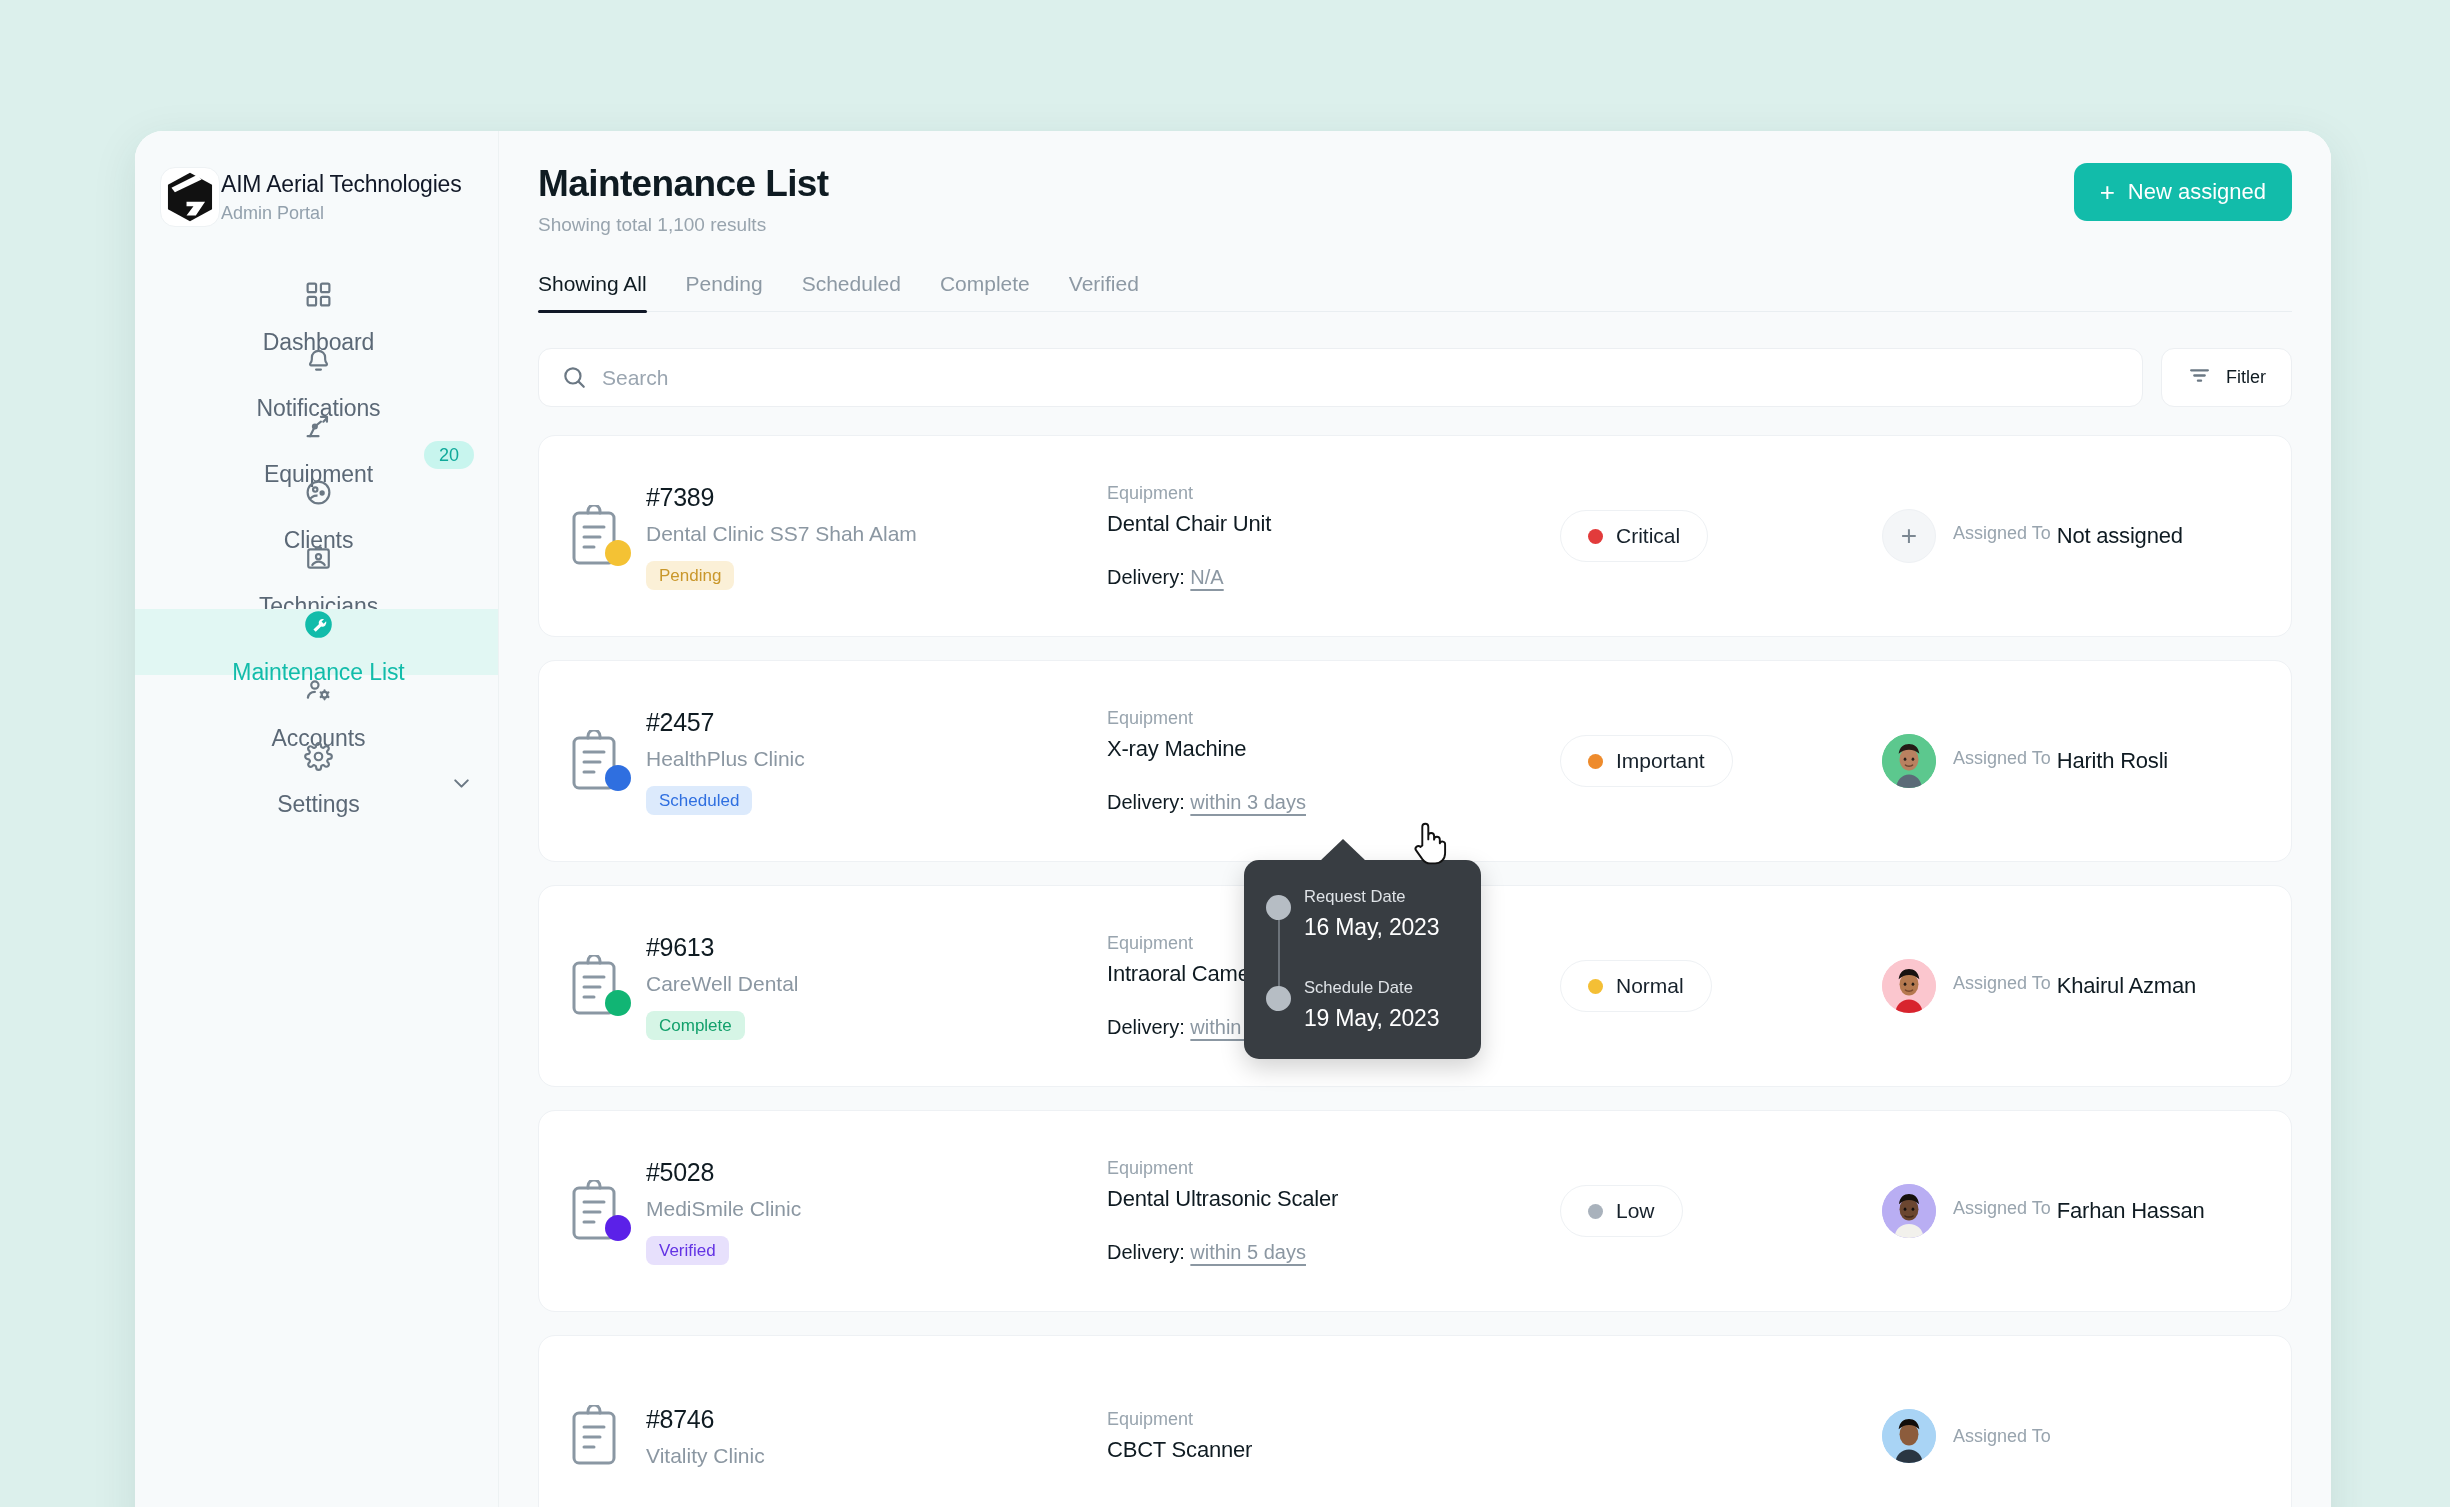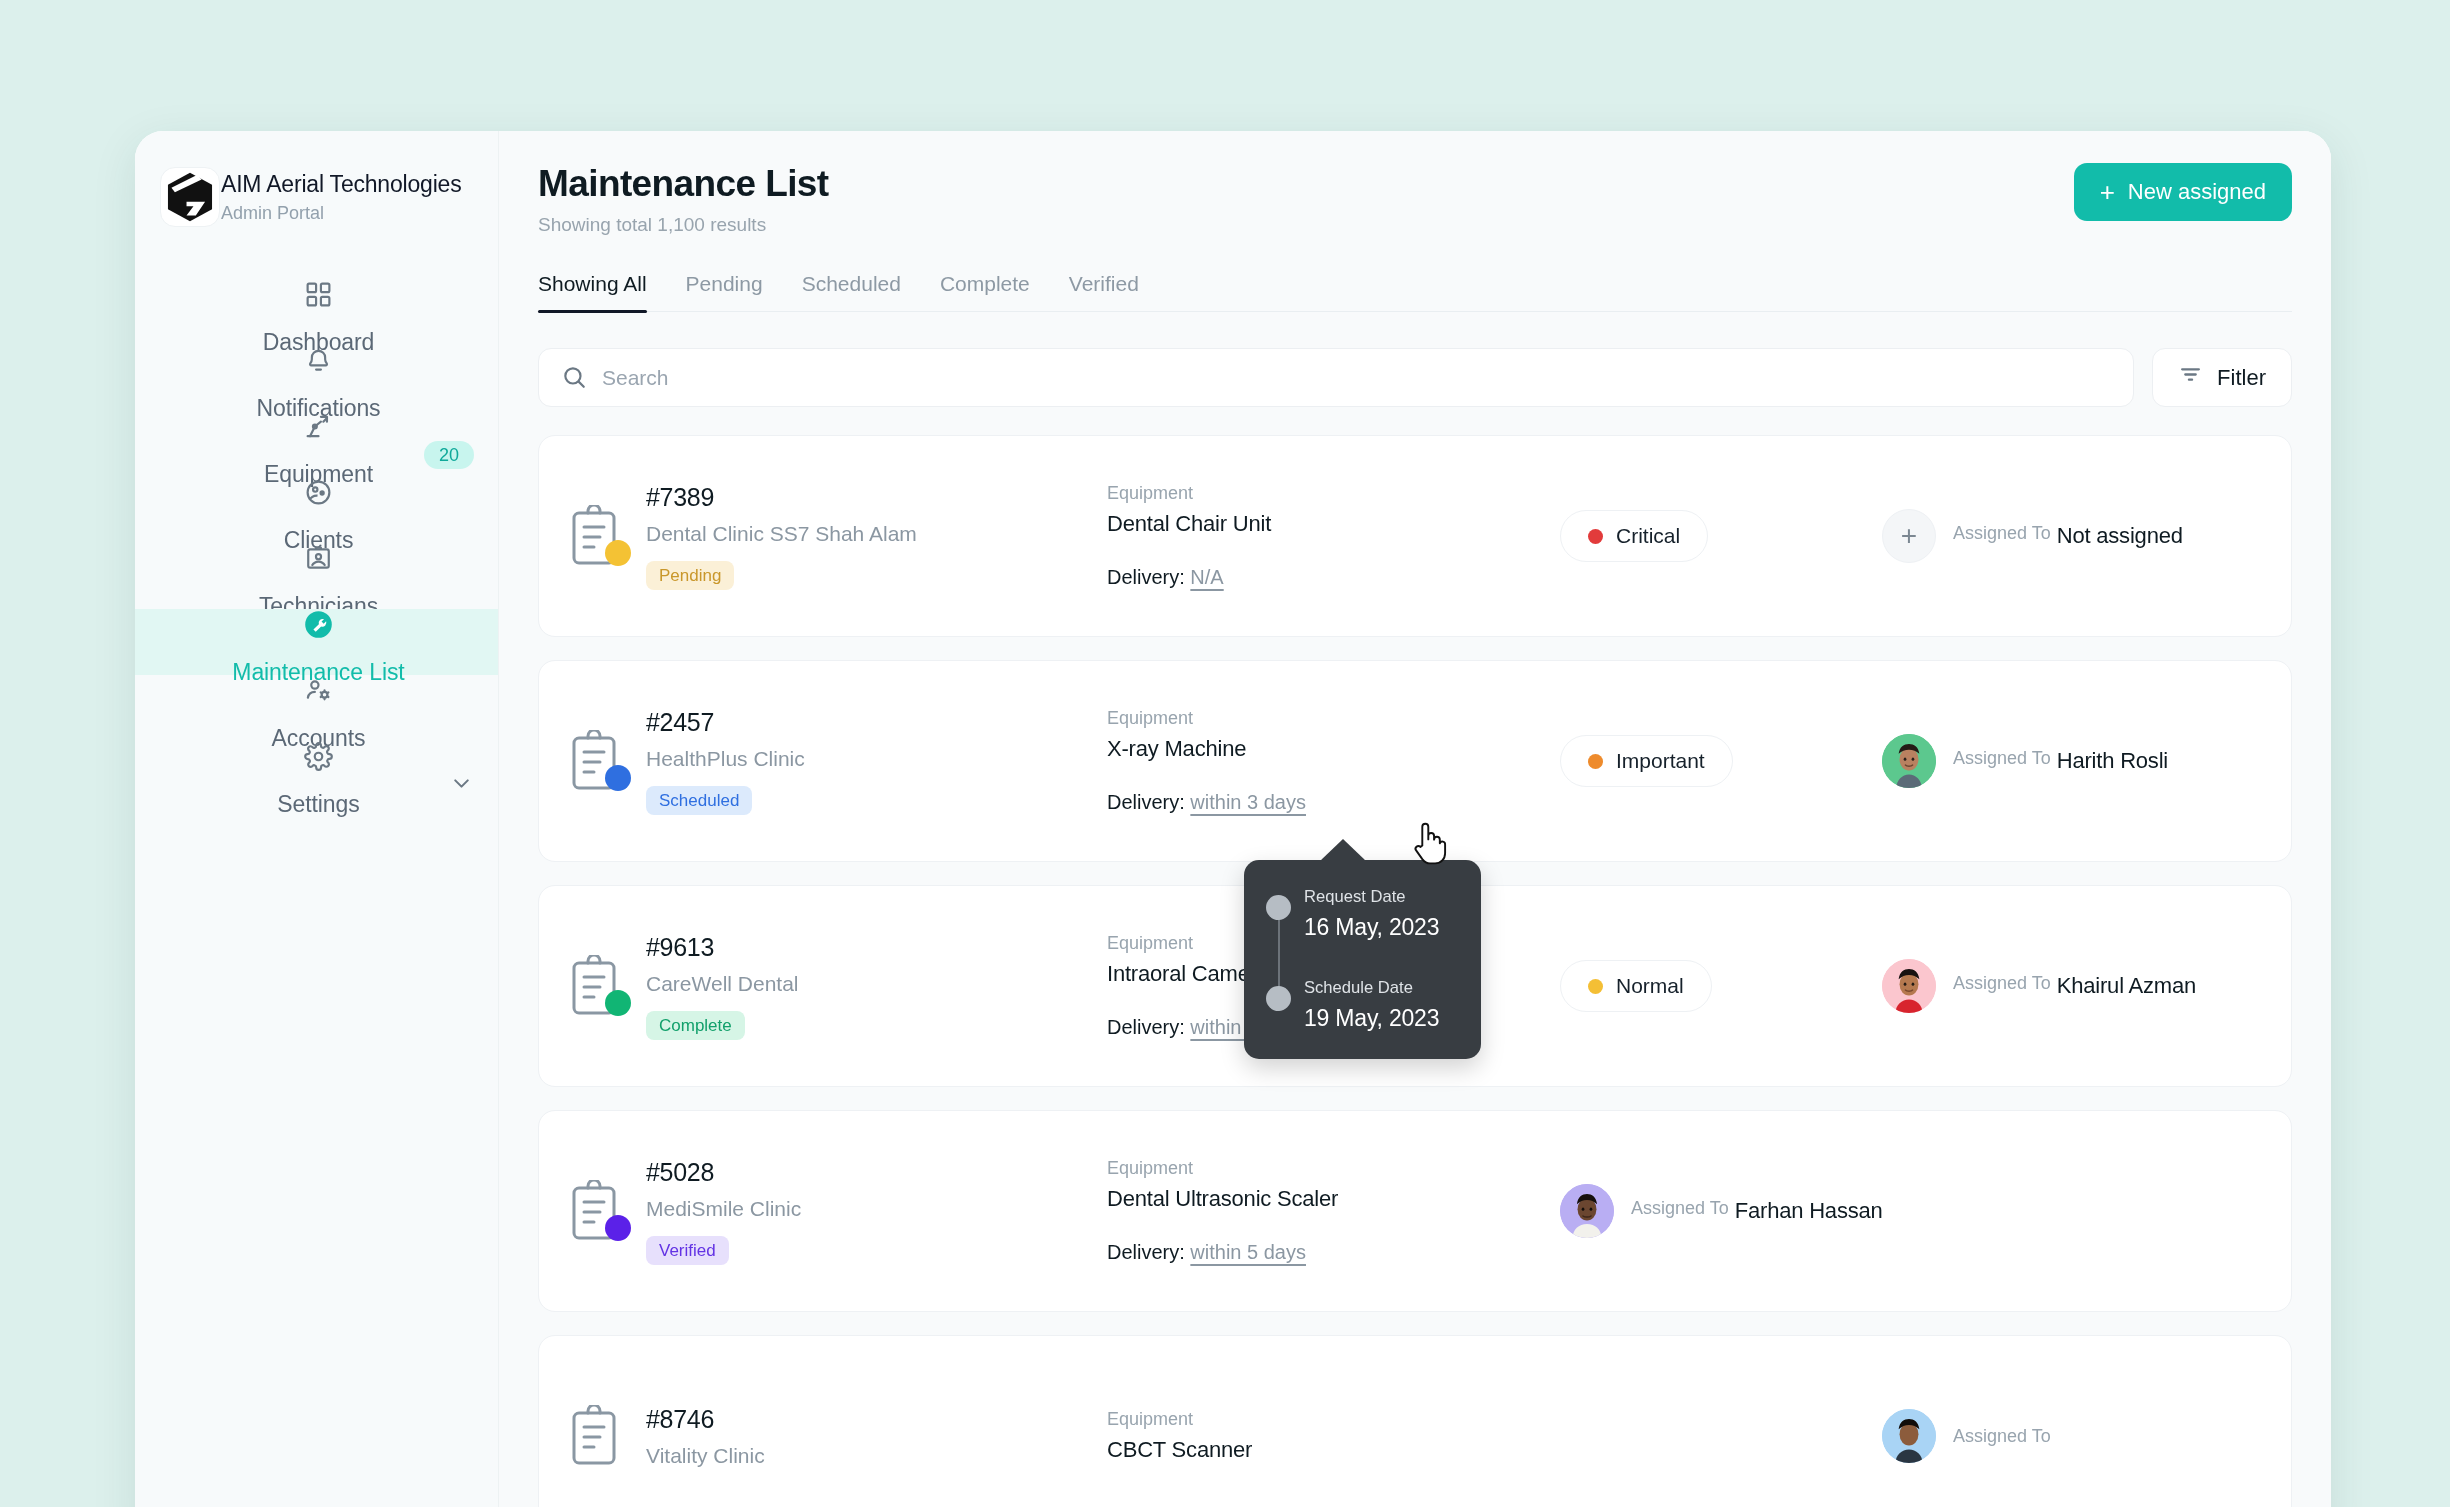--- a/index.html
+++ b/index.html
@@ -139,21 +139,21 @@
   .search-input {
     border: none; outline: none; background: transparent;
     font-size: 21px; color: #0f1b22; font-family: inherit; width: 100%;
   }
   .search-input::placeholder { color: #9aa5b0; }
 
   .btn-filter {
     background: #ffffff; border: 1.5px solid #eceff2; border-radius: 13px;
     height: 59px; padding: 0 25px;
     display: inline-flex; align-items: center; gap: 14px;
-    font-size: 22px; color: #0f1b22; cursor: pointer; font-family: inherit;
+    font-size: 18px; color: #0f1b22; cursor: pointer; font-family: inherit;
     white-space: nowrap;
   }
   .btn-filter svg { width: 25px; height: 25px; }
 
   
   .list { margin-top: 28px; display: flex; flex-direction: column; gap: 23px; }
   .row-card {
     background: #ffffff;
     border: 1.5px solid #eef1f4;
     border-radius: 17px;
@@ -575,20 +575,26 @@
             <div class="client-name">MediSmile Clinic</div>
             <div class="status-pill" style="background:#E7E0FC;color:#6333E4">Verified</div>
           </div>
         </div>
         <div class="col-eq">
           <div class="eq-label">Equipment</div>
           <div class="eq-value">Dental Ultrasonic Scaler</div>
           <div class="delivery">
             <span>Delivery:</span>
             <span class="dval">within 5 days</span>
+          </div>
+        </div>
+        <div class="col-pri">
+          <div class="pri-pill">
+            <span class="pri-dot" style="background:#A9B2BC"></span>
+            <span>Low</span>
           </div>
         </div>
         <div class="col-assign">
           <div class="avatar" style="background:#B9AEF3">
             <svg class="face" viewBox="0 0 60 60">
               <circle cx="30" cy="30" r="30" fill="#B9AEF3"></circle>
               <path d="M14 60c0-9.5 7-15.5 16-15.5S46 50.5 46 60z" fill="#F2F1EC"></path>
               <ellipse cx="30" cy="28" rx="10.5" ry="12.5" fill="#6B4630"></ellipse>
               <path d="M18.8 22.5c1-8.5 5.8-11.5 11.2-11.5s10.2 3 11.2 11.5c-3.4-3.2-6.8-4.8-11.2-4.8s-7.8 1.6-11.2 4.8z" fill="#16100D"></path>
               <ellipse cx="25.6" cy="28" rx="1.5" ry="1.8" fill="#140E0B"></ellipse>

